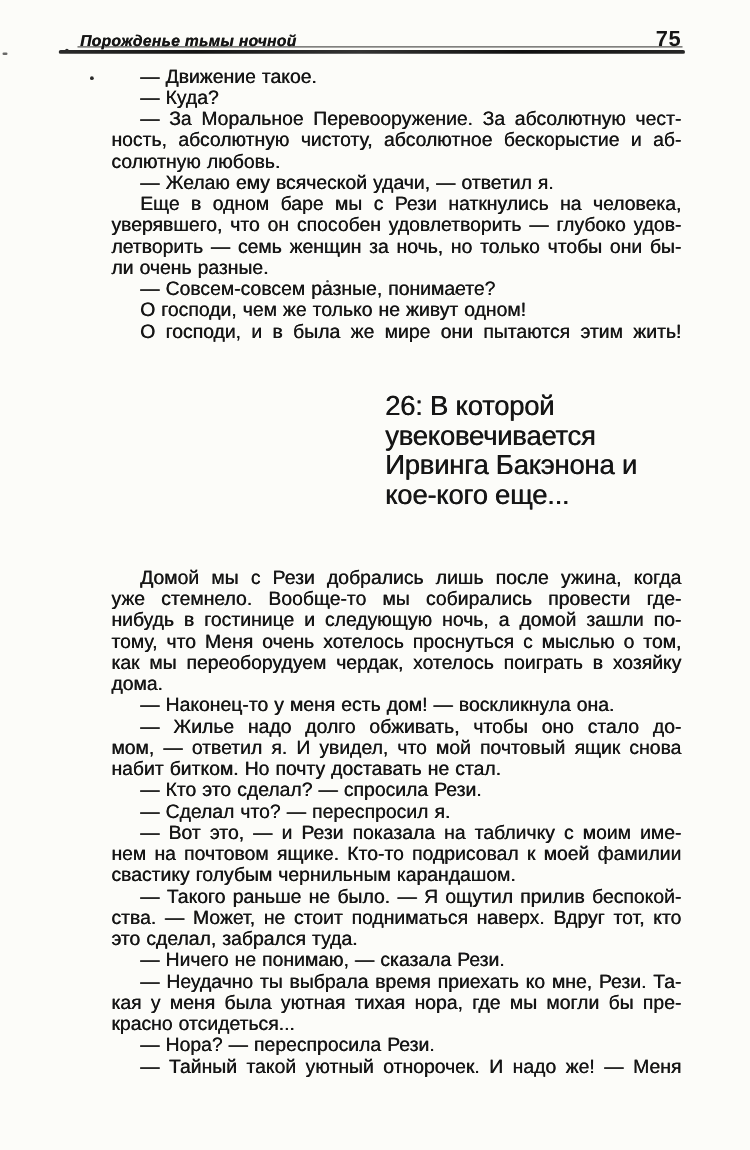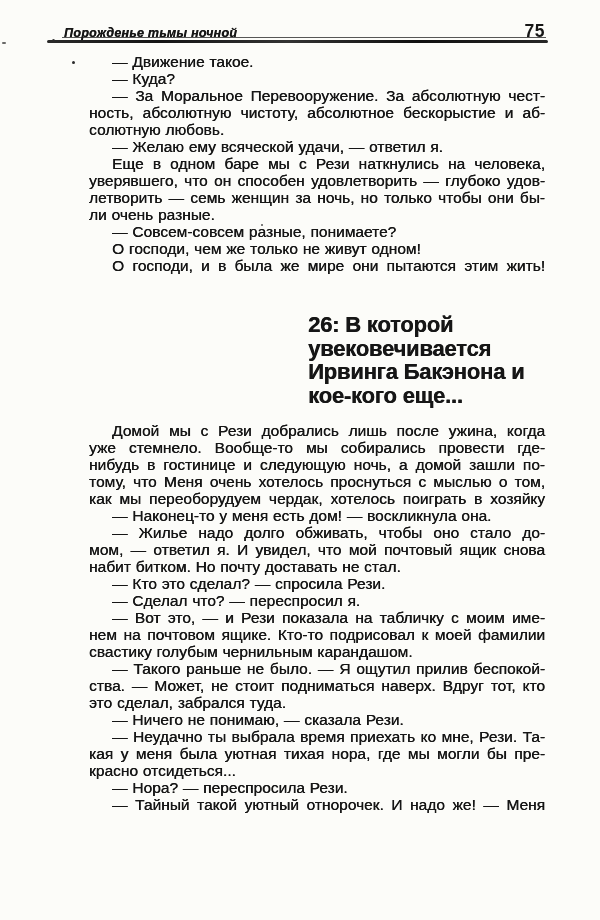--- a/index.html
+++ b/index.html
@@ -40,29 +40,29 @@
 
   
   .column{position:absolute;left:64px;top:0;width:481px;height:920px;}
   .body-text{
     position:absolute;left:0;width:481px;
     font-size:15.5px;line-height:17px;
     text-shadow:.3px 0 0 currentColor;
     word-spacing:.5px;
   }
   .sec1{top:53px;}
-  .sec2{top:422px;}
+  .sec2{top:454px;}
   .line{text-align:justify;text-align-last:justify;margin-left:25px;}
   .line.indent{text-indent:23px;}
   .line.last{text-align-last:left;}
 
   
   .chapter-heading{
     position:absolute;left:219px;top:313px;width:262px;margin:0;
-    font-size:22px;line-height:23.5px;font-weight:bold;letter-spacing:-.2px;
+    font-size:22px;line-height:23.5px;font-weight:normal;letter-spacing:-.2px;
     text-shadow:.4px 0 0 currentColor;
   }
   .chapter-heading .line{text-align:left;text-align-last:left;white-space:nowrap;text-indent:0;}
 
   
   .speck{position:absolute;background:#2b2b2b;border-radius:50%;}
   .speck.a{left:52px;top:39px;width:3px;height:3px;}
   .speck.b{left:72px;top:61px;width:3px;height:3px;}
   .speck.c{left:261px;top:224px;width:2px;height:2px;opacity:.8;}
   .speck.d{left:364px;top:232px;width:2px;height:3px;opacity:.8;}
@@ -108,20 +108,21 @@
         <div class="line">увековечивается</div>
         <div class="line">Ирвинга Бакэнона и</div>
         <div class="line">кое-кого еще...</div>
       </h2>
     <section class="body-text sec2">
         <div class="line indent">Домой мы с Рези добрались лишь после ужина, когда</div>
         <div class="line">уже стемнело. Вообще-то мы собирались провести где-</div>
         <div class="line">нибудь в гостинице и следующую ночь, а домой зашли по-</div>
         <div class="line">тому, что Меня очень хотелось проснуться с мыслью о том,</div>
         <div class="line">как мы переоборудуем чердак, хотелось поиграть в хозяйку</div>
+        <div class="line last">дома.</div>
         <div class="line indent last">— Наконец-то у меня есть дом! — воскликнула она.</div>
         <div class="line indent">— Жилье надо долго обживать, чтобы оно стало до-</div>
         <div class="line">мом, — ответил я. И увидел, что мой почтовый ящик снова</div>
         <div class="line last">набит битком. Но почту доставать не стал.</div>
         <div class="line indent last">— Кто это сделал? — спросила Рези.</div>
         <div class="line indent last">— Сделал что? — переспросил я.</div>
         <div class="line indent">— Вот это, — и Рези показала на табличку с моим име-</div>
         <div class="line">нем на почтовом ящике. Кто-то подрисовал к моей фамилии</div>
         <div class="line last">свастику голубым чернильным карандашом.</div>
         <div class="line indent">— Такого раньше не было. — Я ощутил прилив беспокой-</div>

